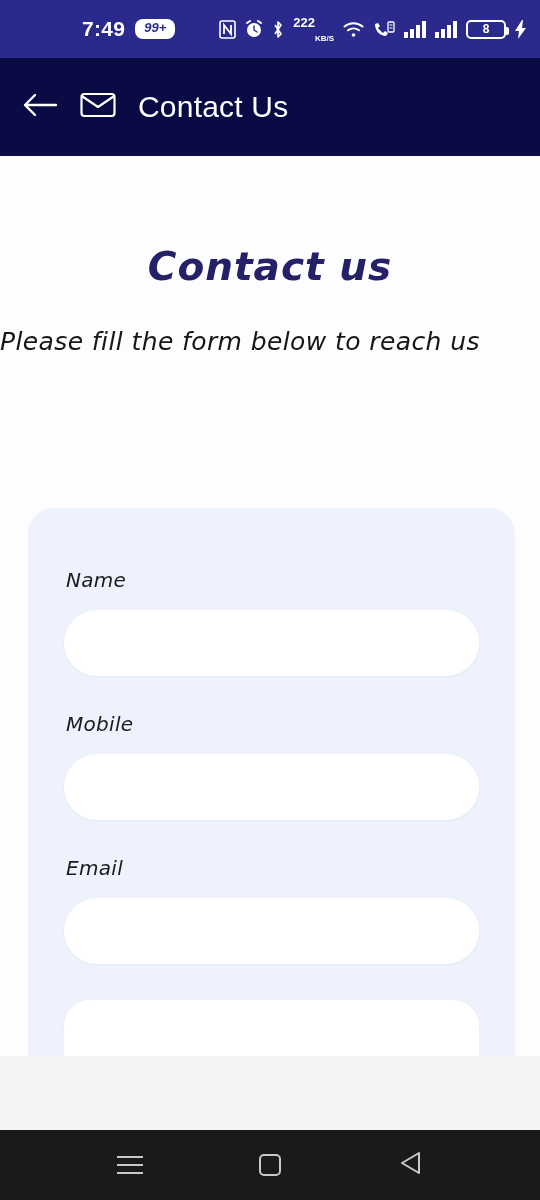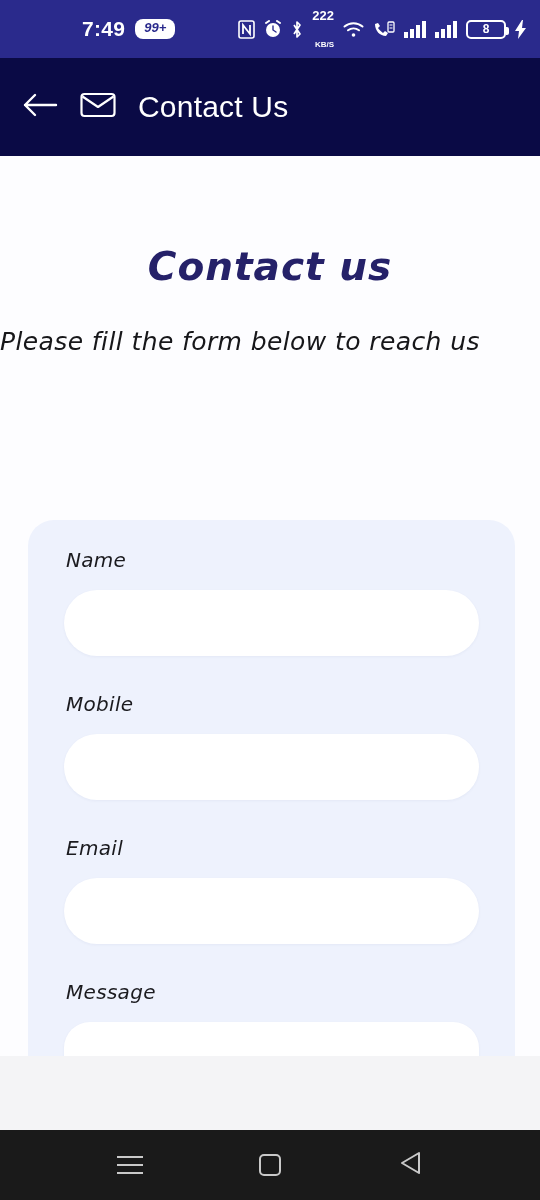--- a/index.html
+++ b/index.html
@@ -23,21 +23,21 @@
   .sb-badge{
     background:#ffffff; color:#2a2a8c; border-radius:8px;
     font-size:13px; font-weight:bold; font-style:italic;
     padding:2px 9px 3px; line-height:1.1;
   }
   .sb-right{
     position:absolute; right:14px; top:0; height:58px;
     display:flex; align-items:center; gap:9px;
   }
   .sb-ic{ display:flex; align-items:center; justify-content:center; }
-  .kbs{ display:flex; flex-direction:column; align-items:flex-end; line-height:1; }
+  .kbs{ display:flex; flex-direction:row; align-items:flex-start; line-height:1; }
   .kbs b{ font-size:13px; font-weight:bold; }
   .kbs span{ font-size:8px; font-weight:bold; margin-top:19px; }
   .batt{
     border:2px solid #fff; border-radius:5px; width:40px; height:19px;
     display:flex; align-items:center; justify-content:center;
     font-size:12px; font-weight:bold; position:relative;
   }
   .batt::after{
     content:""; position:absolute; right:-5px; top:5px;
     width:3px; height:8px; background:#fff; border-radius:0 2px 2px 0;
@@ -63,22 +63,21 @@
     text-align:left; margin-top:38px;
     font-family:"DejaVu Sans", sans-serif;
     font-size:25px; font-style:italic; color:#17171a;
     letter-spacing:.4px;
   }
 
   .form-card{
     position:absolute; left:28px; right:25px; top:352px; bottom:0;
     background:#eef2fd;
     border-radius:26px 26px 0 0;
-    padding:28px 36px 0 36px;
-    margin-top:12px;
+    padding:60px 36px 0 36px;
   }
   .field{ margin-bottom:36px; }
   .field-label{
     font-family:"DejaVu Sans", sans-serif;
     font-size:20px; font-style:italic; color:#1b1b1f;
     margin-bottom:18px; margin-left:2px; letter-spacing:.3px;
   }
   .field-input{
     width:100%; height:66px; background:#ffffff;
     border:none; border-radius:33px; outline:none;
@@ -212,21 +211,20 @@
         <div class="field-label">Mobile</div>
         <input class="field-input" type="tel" value="" placeholder="" style="">
       </div>
 
       <div class="field">
         <div class="field-label">Email</div>
         <input class="field-input" type="email" value="" placeholder="" style="">
       </div>
 
       <div class="field">
-        <div class="field-label">Message</div>
         <textarea class="field-textarea" placeholder="" style=""></textarea>
       </div>
 
     </div>
   </div>
 
   <div class="bottom-pad"></div>
 
   <div class="navbar">
     <div class="nav-btn">

